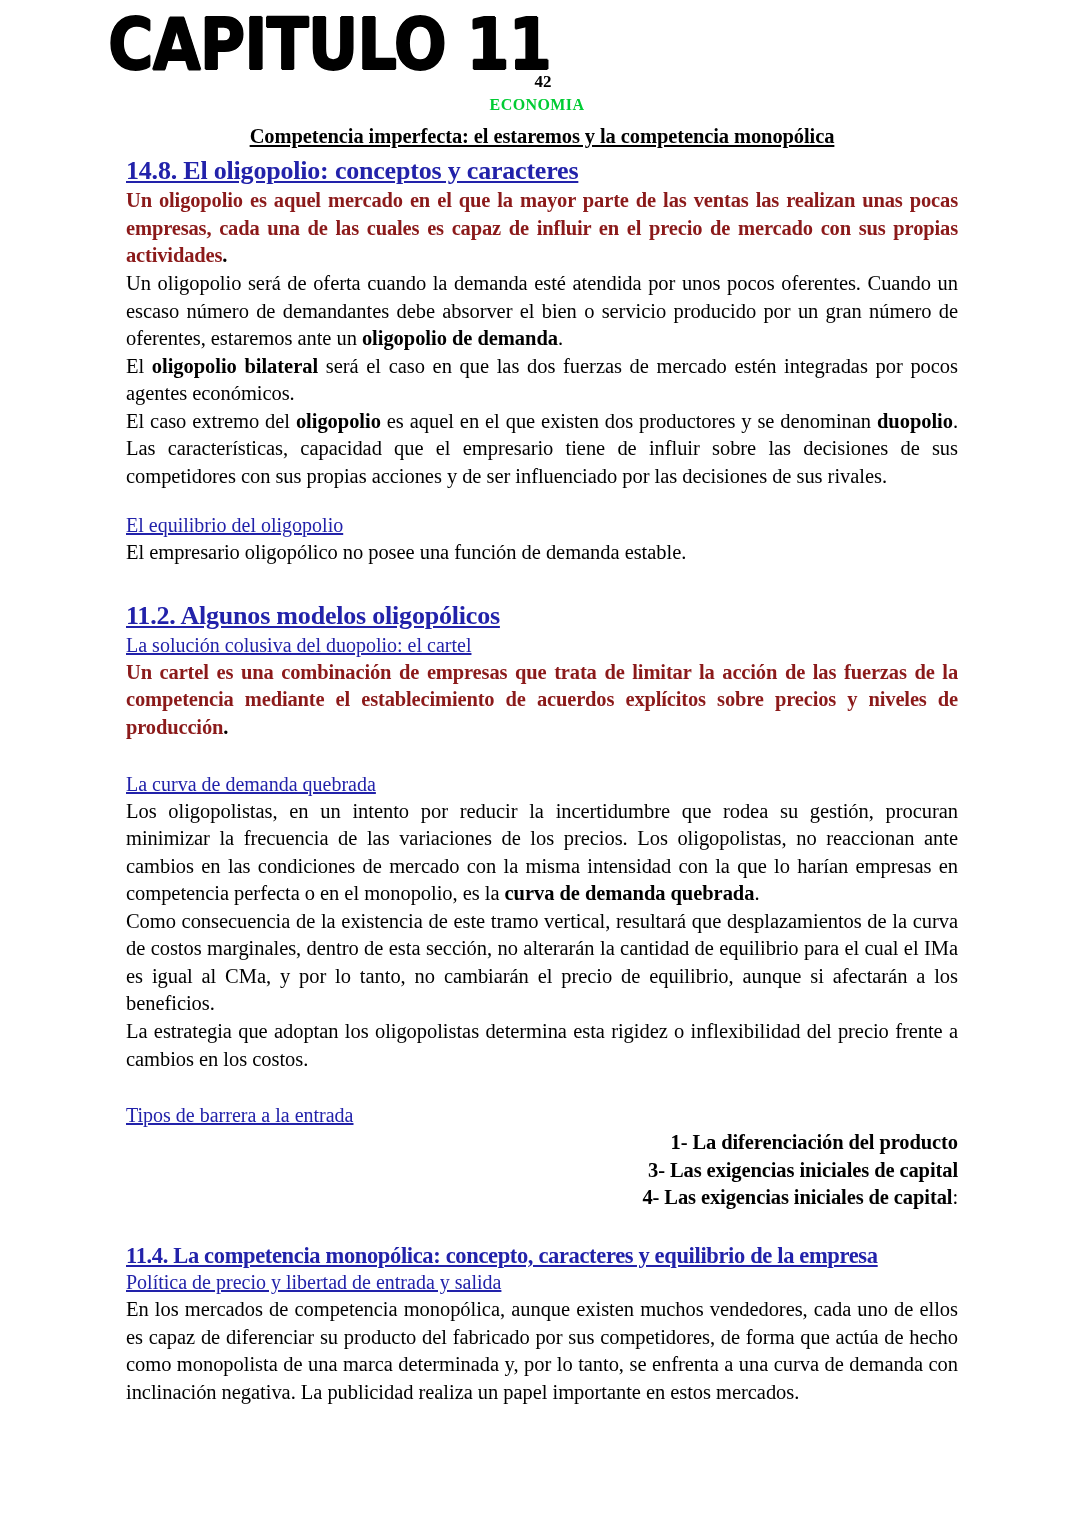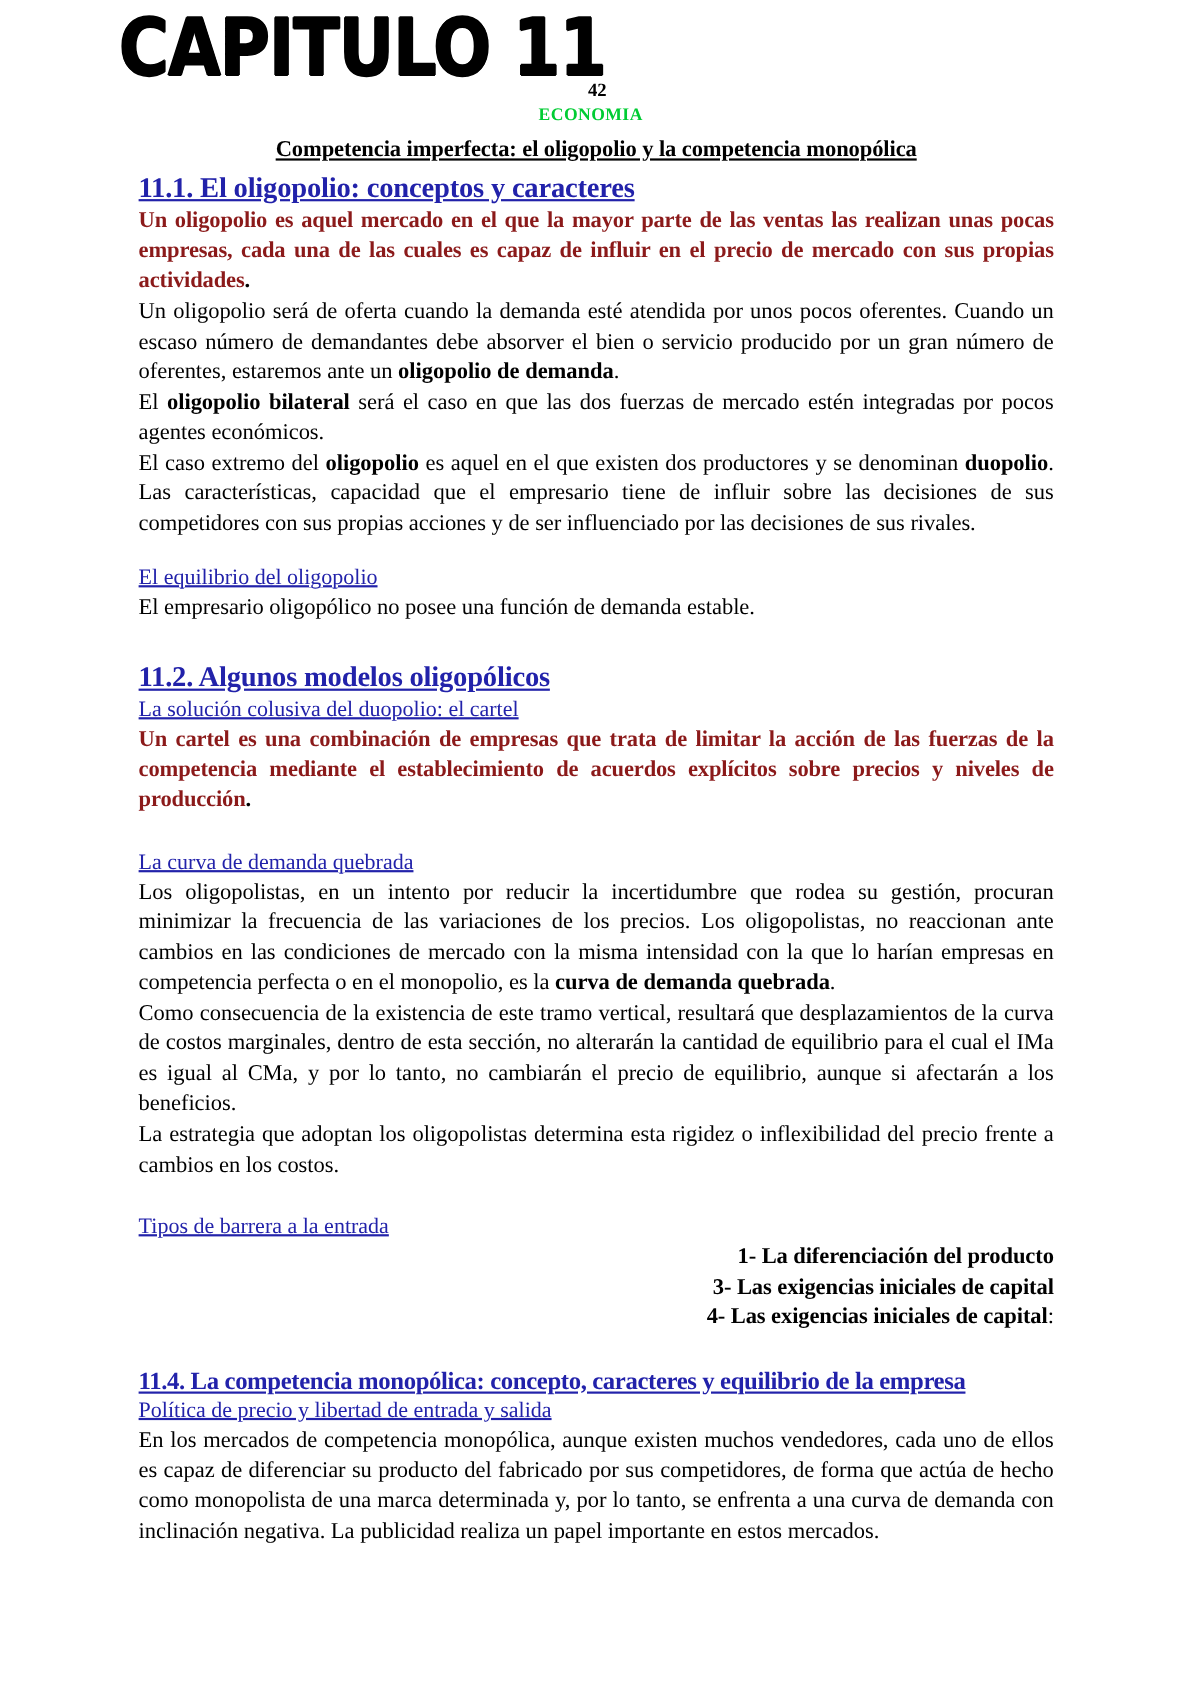--- a/index.html
+++ b/index.html
@@ -157,23 +157,23 @@
 <div class="page">
 
   <div class="header-band">
     <div class="chapter-logo">CAPITULO 11</div>
     <div class="page-number">42</div>
     <div class="course-name">ECONOMIA</div>
   </div>
 
   <div class="content">
 
-    <div class="doc-title">Competencia imperfecta: el oligopolio y la competencia monopólica</div>
-
-    <h2 class="section-head">11.1. El oligopolio: conceptos y caracteres</h2>
+    <div class="doc-title">Competencia imperfecta: el estaremos y la competencia monopólica</div>
+
+    <h2 class="section-head">14.8. El oligopolio: conceptos y caracteres</h2>
 
     <p class="body-par definition"><span>Un oligopolio es aquel mercado en el que la mayor parte de las ventas las realizan unas pocas empresas, cada una de las cuales es capaz de influir en el precio de mercado con sus propias actividades</span><span class="tail-dot">.</span></p>
 
     <p class="body-par"><span>Un oligopolio será de oferta cuando la demanda esté atendida por unos pocos oferentes. Cuando un escaso número de  demandantes debe absorver el bien o servicio producido por un gran número de oferentes, estaremos ante un </span><b>oligopolio de demanda</b><span>.</span></p>
 
     <p class="body-par"><span>El </span><b>oligopolio bilateral</b><span> será el caso en que las dos fuerzas de mercado estén integradas por pocos agentes económicos.</span></p>
 
     <p class="body-par"><span>El caso extremo del </span><b>oligopolio</b><span> es aquel en el que existen dos productores y se denominan </span><b>duopolio</b><span>. Las características, capacidad que el empresario tiene de influir sobre las decisiones de sus competidores con sus propias acciones y de ser influenciado por las decisiones de sus rivales.</span></p>
 
     <div class="gap-md"></div>

